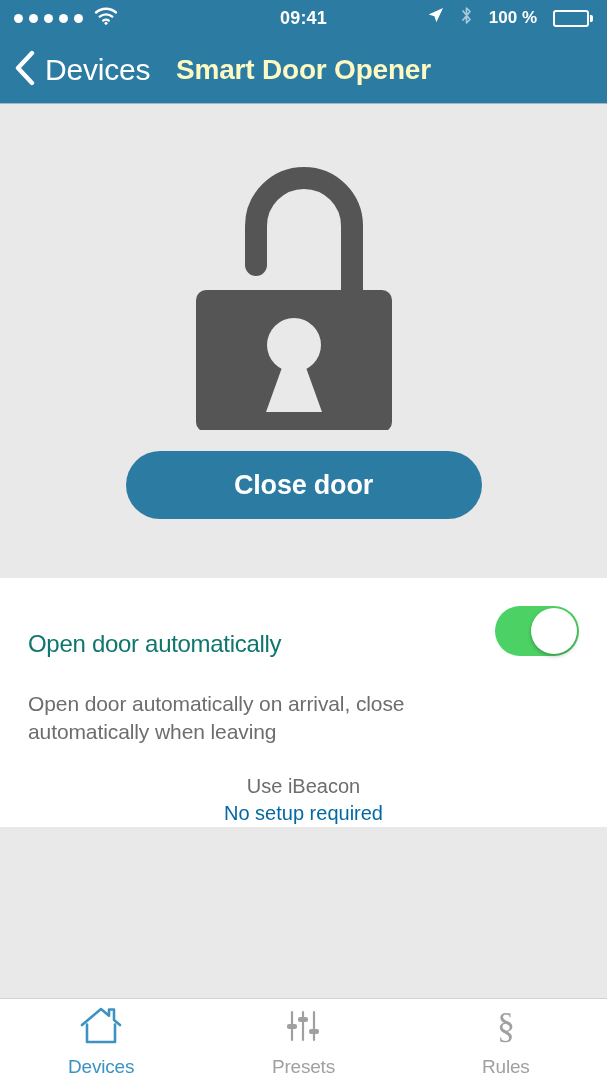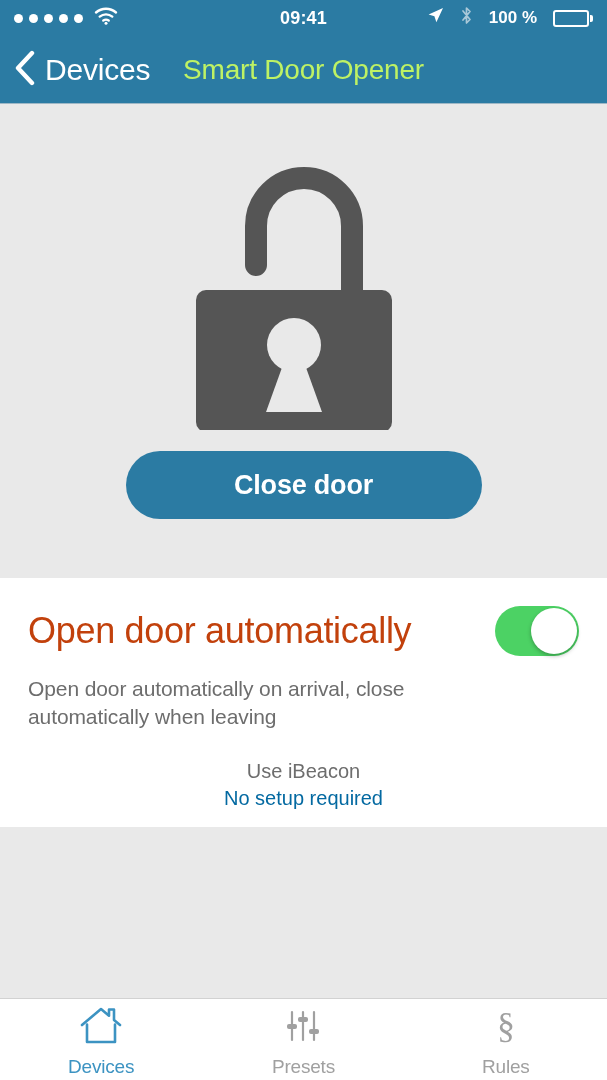--- a/index.html
+++ b/index.html
@@ -108,23 +108,23 @@
     display: block;
   }
   .nav-back-label {
     font-size: 30px;
     letter-spacing: -0.2px;
   }
   .nav-title {
     position: absolute;
     left: 0; right: 0;
     text-align: center;
-    color: #bef264;
+    color: #fef9c3;
     font-size: 28px;
-    font-weight: normal;
+    font-weight: bold;
     letter-spacing: -0.2px;
     pointer-events: none;
   }
 
   
   .hero {
     background: #e9e9e9;
     flex: 0 0 474px;
     display: flex;
     flex-direction: column;
@@ -154,24 +154,25 @@
     background: #ffffff;
     flex: 0 0 249px;
     padding: 24px 28px 0 28px;
   }
   .setting-row {
     display: flex;
     align-items: flex-start;
     justify-content: space-between;
   }
   .setting-title {
-    font-size: 36px;
-    color: #c2410c;
+    font-size: 24px;
+    color: #0f766e;
     letter-spacing: -0.3px;
     padding-top: 8px;
+    margin-top: 20px;
   }
   .toggle {
     width: 84px;
     height: 50px;
     border-radius: 25px;
     background: #4cd264;
     position: relative;
     cursor: pointer;
     flex: 0 0 auto;
     margin-top: 4px;
@@ -180,21 +181,21 @@
     position: absolute;
     top: 2px;
     right: 2px;
     width: 46px;
     height: 46px;
     border-radius: 50%;
     background: #ffffff;
     box-shadow: 0 2px 4px rgba(0,0,0,0.28);
   }
   .setting-desc {
-    margin-top: 19px;
+    margin-top: 32px;
     font-size: 21px;
     line-height: 1.32;
     color: #6d6d6d;
     max-width: 380px;
     letter-spacing: -0.1px;
   }
   .beacon-block {
     margin-top: 28px;
     text-align: center;
     line-height: 1.35;

